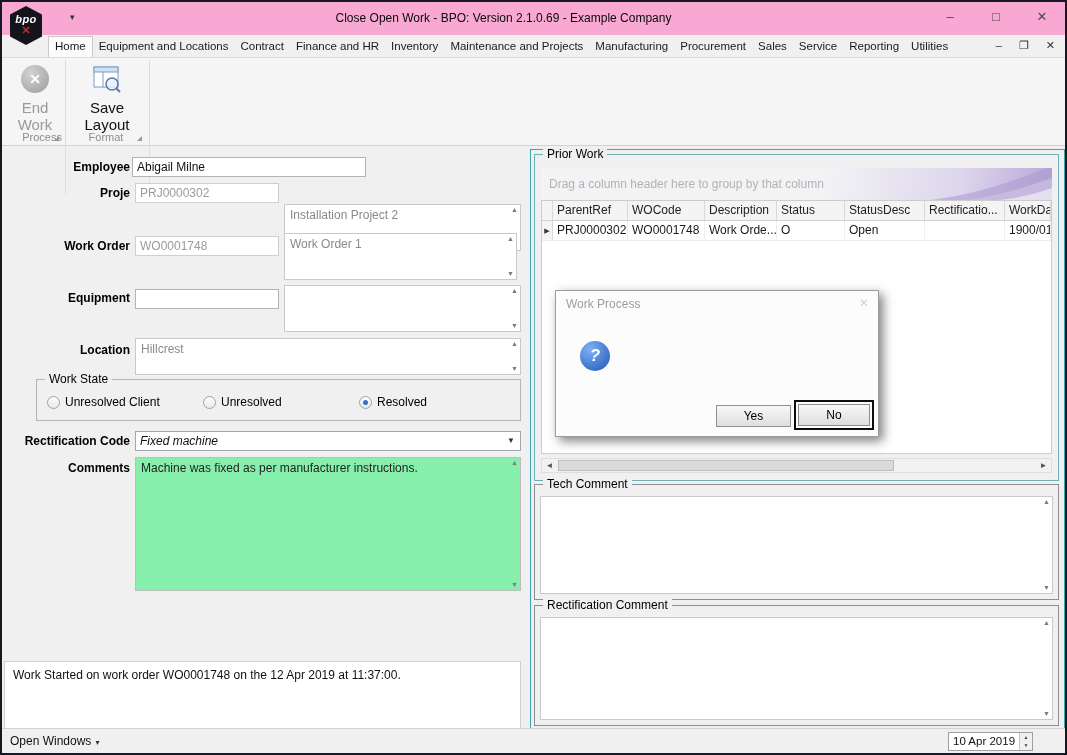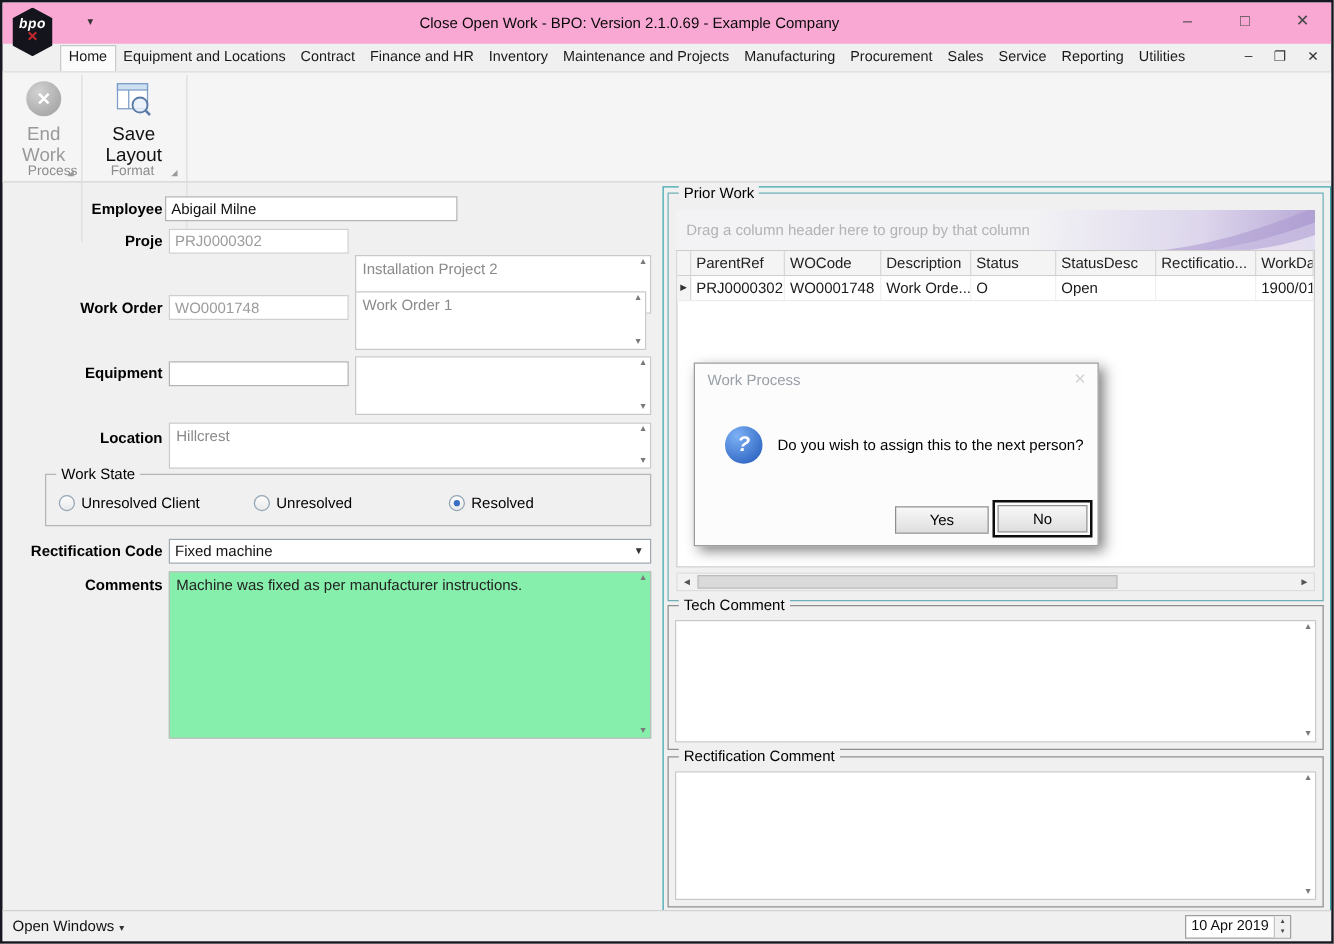--- a/index.html
+++ b/index.html
@@ -43,21 +43,21 @@
   .tbox{position:absolute;background:#fff;border:1px solid #b3b3b3;font-size:12px;color:#111;padding:2px 4px;overflow:hidden;white-space:nowrap;}
   .tbox.dim{color:#9b9b9b;border-color:#cfcfcf;}
   .mbox{position:absolute;background:#fff;border:1px solid #c9c9c9;font-size:12px;color:#8a8a8a;padding:3px 16px 3px 5px;overflow:hidden;}
   .mini-up{position:absolute;right:2px;top:1px;font-size:7px;color:#7a7a7a;line-height:8px;}
   .mini-down{position:absolute;right:2px;bottom:1px;font-size:7px;color:#7a7a7a;line-height:8px;}
   .groupbox{position:absolute;border:1px solid #b5b5b5;}
   .groupbox>.glabel{position:absolute;top:-8px;left:8px;background:#f0f0f0;padding:0 4px;font-size:12px;color:#000;white-space:nowrap;}
   .radio-item{position:absolute;top:15px;display:flex;align-items:center;gap:5px;font-size:12px;color:#000;}
   .radio{width:13px;height:13px;border:1px solid #93a4b5;border-radius:50%;background:linear-gradient(#fdfdfd,#e9e9e9);position:relative;}
   .radio.sel::after{content:"";position:absolute;left:3px;top:3px;width:5px;height:5px;border-radius:50%;background:#3a6fc4;}
-  .combo{position:absolute;background:#fff;border:1px solid #9fa8b0;font-size:12px;color:#111;padding:2px 36px 2px 4px;white-space:nowrap;overflow:hidden;}
+  .combo{position:absolute;background:#fff;border:1px solid #9fa8b0;font-size:12px;color:#111;padding:2px 36px 2px 4px;white-space:nowrap;overflow:hidden;font-style:italic;}
   .combo .arrow{position:absolute;right:5px;top:4px;font-size:8px;color:#333;}
   .bigtext{position:absolute;background:#86efac;border:1px solid #bdbdbd;font-size:12px;color:#222;padding:3px 16px 3px 5px;overflow:hidden;}
   .statusmsg{position:absolute;left:2px;top:659px;width:517px;height:69px;background:#fff;border:1px solid #cfcfcf;
              font-size:12px;color:#111;padding:6px 8px;}
 
   
   .rightwrap{position:absolute;left:528px;top:147px;width:535px;height:580px;border:1px solid #3aa6ad;}
   .teal-group{position:absolute;border:1px solid #6fb0b6;}
   .gray-group{position:absolute;border:1px solid #8f8f8f;}
   .teal-group>.glabel,.gray-group>.glabel{position:absolute;top:-8px;left:8px;background:#f0f0f0;padding:0 4px;font-size:12px;color:#000;white-space:nowrap;}
@@ -223,20 +223,21 @@
     <span class="arrow">▼</span>
   </div>
 
   <div class="flabel" style="top:459px;">Comments</div>
   <div class="bigtext" style="left:133px;top:455px;width:386px;height:134px;">
     <span>Machine was fixed as per manufacturer instructions.</span>
     <span class="mini-up">▲</span>
     <span class="mini-down">▼</span>
   </div>
 
+  <div class="statusmsg">Work Started on work order WO0001748 on the 12 Apr 2019 at 11:37:00.</div>
 
   <div class="rightwrap">
 
     <div class="teal-group" style="left:3px;top:4px;width:525px;height:327px;">
       <span class="glabel">Prior Work</span>
 
       <div class="hintband">
         <span class="hint">Drag a column header here to group by that column</span>
         <svg class="swoosh" width="140" height="32">
           <path d="M0,34 C50,30 90,18 140,-2 L140,34 Z" fill="#a998cf" opacity="0.55"></path>
@@ -291,21 +292,20 @@
         <span class="mini-up">▲</span>
         <span class="mini-down">▼</span>
       </div>
     </div>
   </div>
 
   <div class="dialog">
     <span class="dlg-title">Work Process</span>
     <span class="dlg-close">✕</span>
     <div class="help-icon">?</div>
-    <div class="dlg-msg">Do you wish to assign this to the next person?</div>
     <div class="btn btn-yes">Yes</div>
     <div class="no-wrap">
       <div class="btn btn-no">No</div>
     </div>
   </div>
 
   <div class="statusbar">
     <span class="openwin">
       <span>Open Windows</span><span class="caret">▾</span>
     </span>

